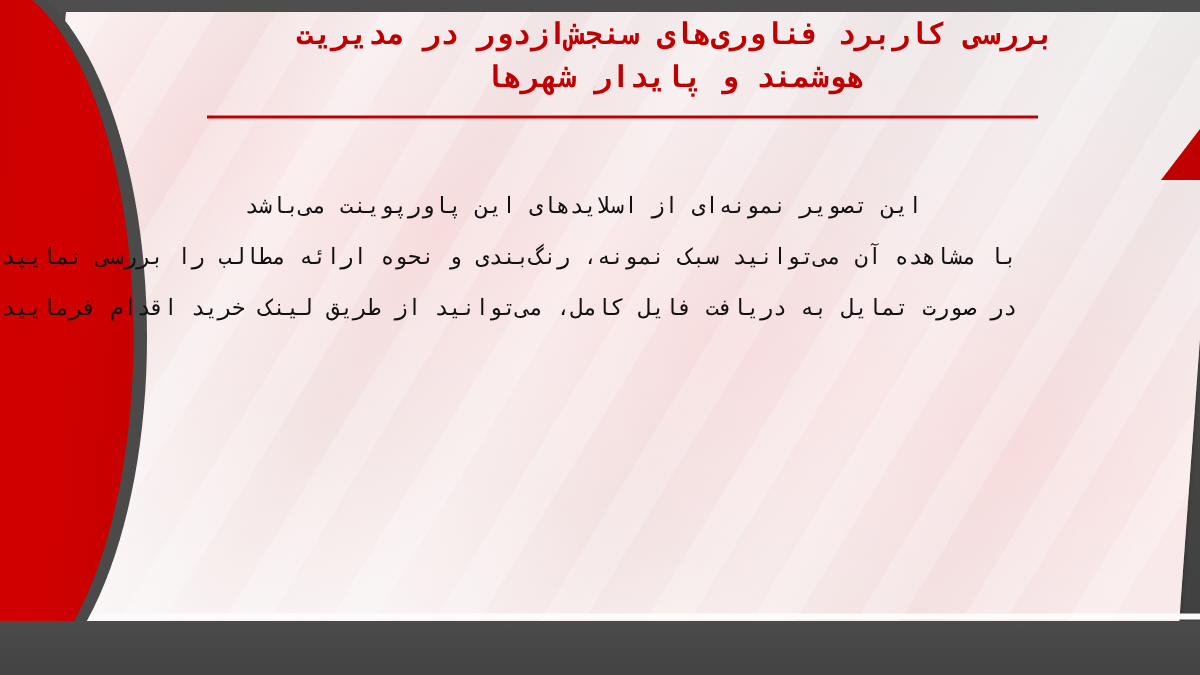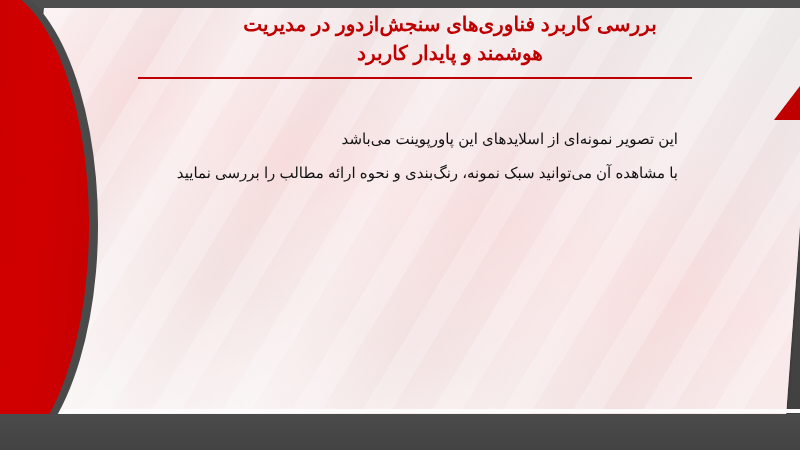--- a/index.html
+++ b/index.html
@@ -6,21 +6,21 @@
   html, body {
     margin: 0;
     padding: 0;
     background: #ffffff;
   }
   #slide {
     position: relative;
     width: 800px;
     height: 450px;
     overflow: hidden;
-    font-family: Liberation Sans, sans-serif;
+    font-family: Liberation Mono, monospace;
     background: #4a4a4a;
   }
 
   
   .outer-frame {
     position: absolute;
     inset: 0;
     background: linear-gradient(180deg,#4e4e4e 0%, #474747 55%, #3f3f3f 100%);
   }
 
@@ -140,21 +140,21 @@
     width: 578px;
     direction: rtl;
     text-align: right;
   }
   .body-line {
     color: #111111;
     font-size: 15px;
     font-weight: normal;
     line-height: 34px;
     white-space: nowrap;
-    text-align: right;
+    text-align: center;
   }
 
   
   .bottom-band {
     position: absolute;
     left: 0;
     bottom: 0;
     width: 800px;
     height: 36px;
     background: linear-gradient(180deg,#4b4b4b 0%, #434343 100%);
@@ -172,25 +172,26 @@
 
   <div class="red-wedge"></div>
 
   <div class="lens-wrap">
     <div class="lens-outline"></div>
     <div class="lens-body"></div>
   </div>
 
   <div class="title-block">
     <div class="title-line">بررسی کاربرد فناوری‌های سنجش‌ازدور در مدیریت</div>
-    <div class="title-line">هوشمند و پایدار کاربرد</div>
+    <div class="title-line">هوشمند و پایدار شهرها</div>
   </div>
 
   <div class="title-rule"></div>
 
   <div class="body-block">
     <div class="body-line">این تصویر نمونه‌ای از اسلایدهای این پاورپوینت می‌باشد</div>
     <div class="body-line">با مشاهده آن می‌توانید سبک نمونه، رنگ‌بندی و نحوه ارائه مطالب را بررسی نمایید</div>
+    <div class="body-line">در صورت تمایل به دریافت فایل کامل، می‌توانید از طریق لینک خرید اقدام فرمایید</div>
   </div>
 
   <div class="bottom-band"></div>
 
 </div>
 
 </body></html>

